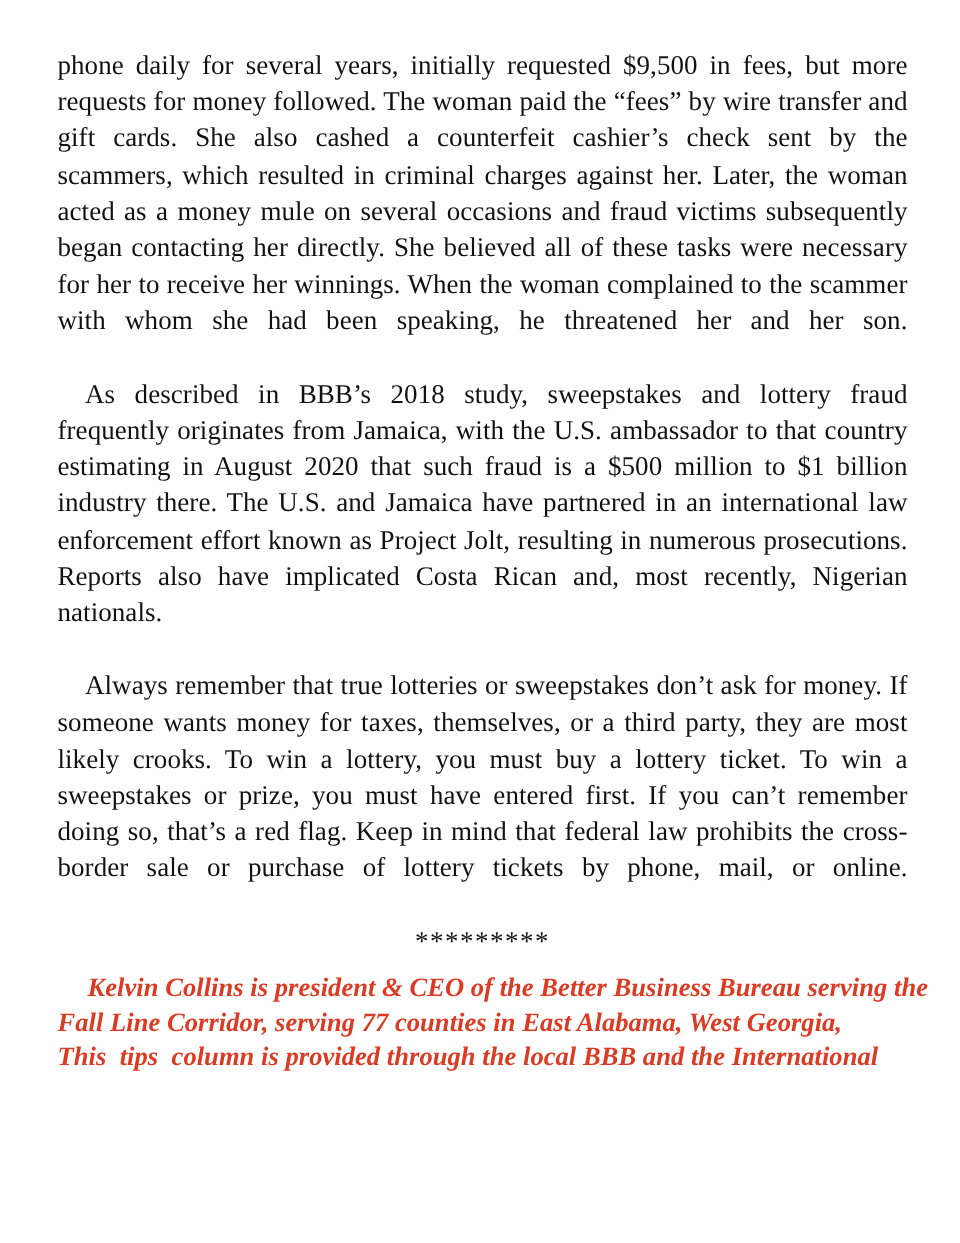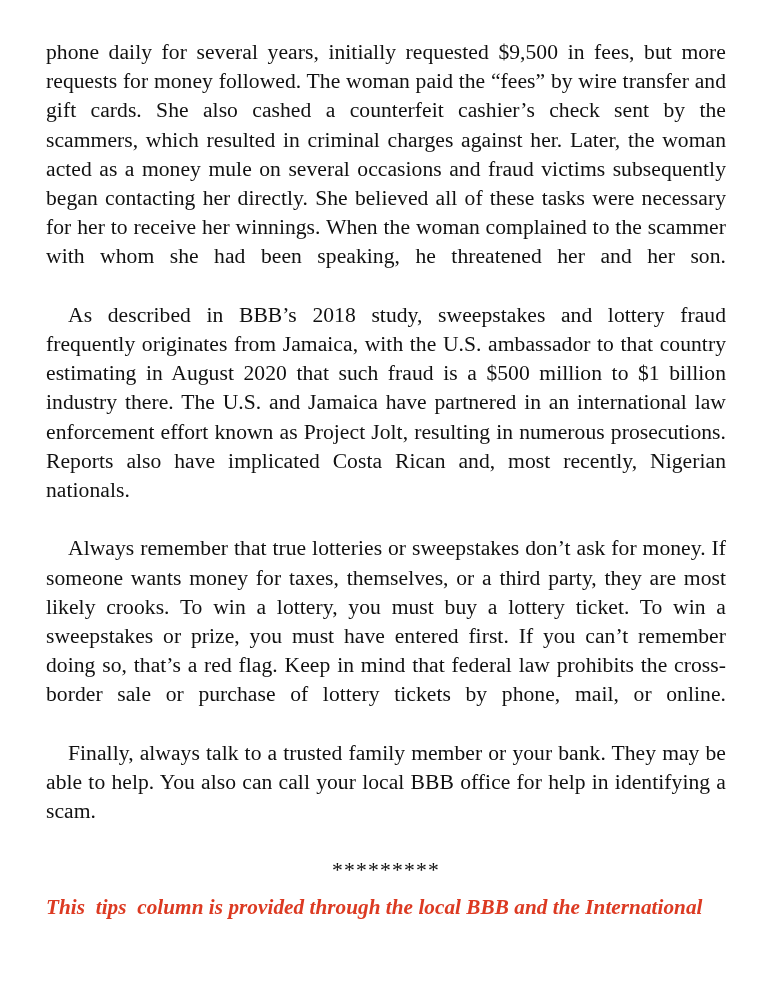--- a/index.html
+++ b/index.html
@@ -83,23 +83,24 @@
 
 <div class="page">
   <div class="text-column">
 
     <p class="body-par first">phone daily for several years, initially requested $9,500 in fees, but more requests for money followed. The woman paid the “fees” by wire transfer and gift cards. She also cashed a counterfeit cashier’s check sent by the scammers, which resulted in criminal charges against her. Later, the woman acted as a money mule on several occasions and fraud victims subsequently began contacting her directly. She believed all of these tasks were necessary for her to receive her winnings. When the woman complained to the scammer with whom she had been speaking, he threatened her and her son.</p>
 
     <p class="body-par indent">As described in BBB’s 2018 study, sweepstakes and lottery fraud frequently originates from Jamaica, with the U.S. ambassador to that country estimating in August 2020 that such fraud is a $500 million to $1 billion industry there. The U.S. and Jamaica have partnered in an international law enforcement effort known as Project Jolt, resulting in numerous prosecutions. Reports also have implicated Costa Rican and, most recently, Nigerian nationals.</p>
 
     <p class="body-par indent">Always remember that true lotteries or sweepstakes don’t ask for money. If someone wants money for taxes, themselves, or a third party, they are most likely crooks. To win a lottery, you must buy a lottery ticket. To win a sweepstakes or prize, you must have entered first. If you can’t remember doing so, that’s a red flag. Keep in mind that federal law prohibits the cross-border sale or purchase of lottery tickets by phone, mail, or online.</p>
 
-    <p class="body-par indent">Finally, always talk to a trusted family member or your bank. They may be able to help. You also can call your local BBB office for help in identifying a scam.</p>
 
     <p class="separator">*********</p>
 
     <div class="redblock">
+      <p class="red-line lead">Kelvin Collins is president &amp; CEO of the Better Business Bureau serving the</p>
+      <p class="red-line">Fall Line Corridor, serving 77 counties in East Alabama, West Georgia,</p>
       <p class="red-line">This  tips  column is provided through the local BBB and the International</p>
 
     </div>
 
   </div>
 </div>
 
 </body></html>

